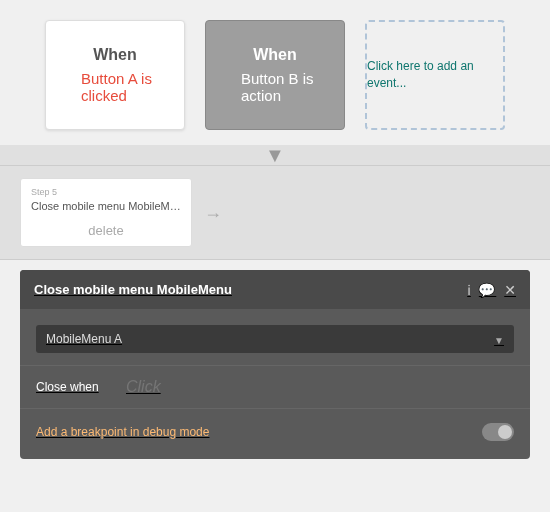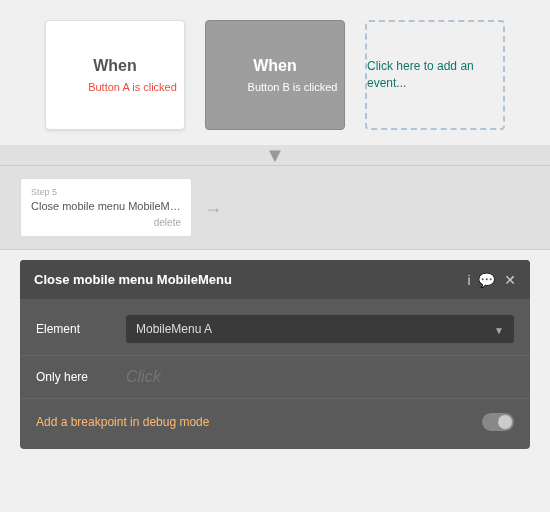--- a/index.html
+++ b/index.html
@@ -54,21 +54,21 @@
       font-weight: bold;
       color: #555;
       margin-bottom: 6px;
     }
 
     .trigger-card.gray .card-title {
       color: #fff;
     }
 
     .card-subtitle {
-      font-size: 11px;
+      font-size: 15px;
       margin-left: 35px;
     }
 
     .trigger-card.white .card-subtitle { color: #e74c3c; }
     .trigger-card.gray .card-subtitle { color: #fff; }
 
     .card-add-text {
       font-size: 12px;
       color: #0f766e;
       text-align: left;
@@ -104,24 +104,24 @@
     .step-title {
       font-size: 11px;
       color: #555;
       white-space: nowrap;
       overflow: hidden;
       text-overflow: ellipsis;
       max-width: 150px;
     }
 
     .step-delete {
-      font-size: 10px;
+      font-size: 13px;
       color: #aaa;
-      text-align: right;
-      margin-top: 5px;
+      text-align: center;
+      margin-top: 11px;
       cursor: pointer;
     }
 
     .arrow-icon {
       color: #aaa;
       font-size: 18px;
     }
 
     .add-action-box {
       border: 2px dashed #b0c4d8;
@@ -132,20 +132,21 @@
       cursor: pointer;
       white-space: nowrap;
     }
 
     
     .config-panel {
       background: #5a5a5a;
       border-radius: 4px;
       margin: 10px 20px;
       overflow: hidden;
+      text-decoration: underline;
     }
 
     .config-header {
       background: #4a4a4a;
       padding: 10px 14px;
       display: flex;
       align-items: center;
       justify-content: space-between;
     }
 
@@ -273,21 +274,21 @@
 <body>
 
 <div class="top-section">
   <div class="trigger-card white">
     <div class="card-title">When</div>
     <div class="card-subtitle">Button A is clicked</div>
   </div>
 
   <div class="trigger-card gray">
     <div class="card-title">When</div>
-    <div class="card-subtitle">Button B is clicked</div>
+    <div class="card-subtitle">Button B is action</div>
   </div>
 
   <div class="trigger-card dashed">
     <div class="card-add-text">Click here to add an event...</div>
   </div>
 </div>
 
 <div class="connector">
   <div class="connector-arrow">▼</div>
 </div>
@@ -309,31 +310,30 @@
     <div class="config-header-icons">
       <span class="header-icon">ℹ</span>
       <span class="header-icon">💬</span>
       <span class="header-icon">✕</span>
     </div>
   </div>
 
   <div class="config-body">
 
     <div class="config-row">
-      <div class="config-row-label">Element</div>
       <div class="config-select">
         <span>MobileMenu A</span>
         <span class="select-arrow">▼</span>
       </div>
     </div>
 
     <div class="config-divider"></div>
 
     <div class="config-row">
-      <div class="config-row-label">Only here</div>
+      <div class="config-row-label">Close when</div>
       <input class="config-input-field" type="text" placeholder="Click" style="">
     </div>
 
     <div class="config-divider"></div>
 
     <div class="config-row-checkbox">
       <div class="config-row-checkbox-label">Add a breakpoint in debug mode</div>
       <div class="checkbox-toggle"></div>
     </div>
   </div>

